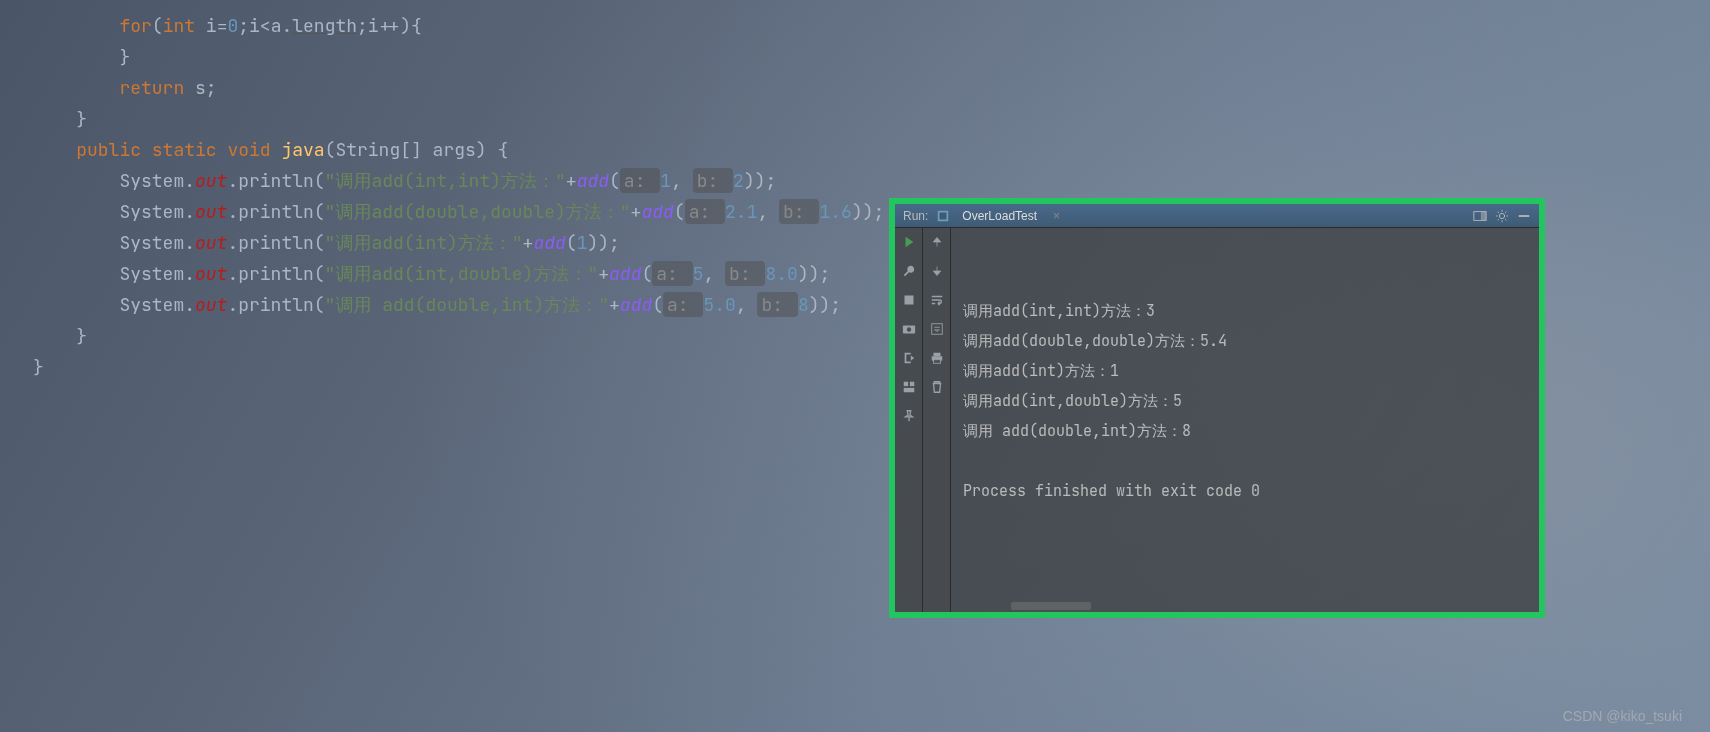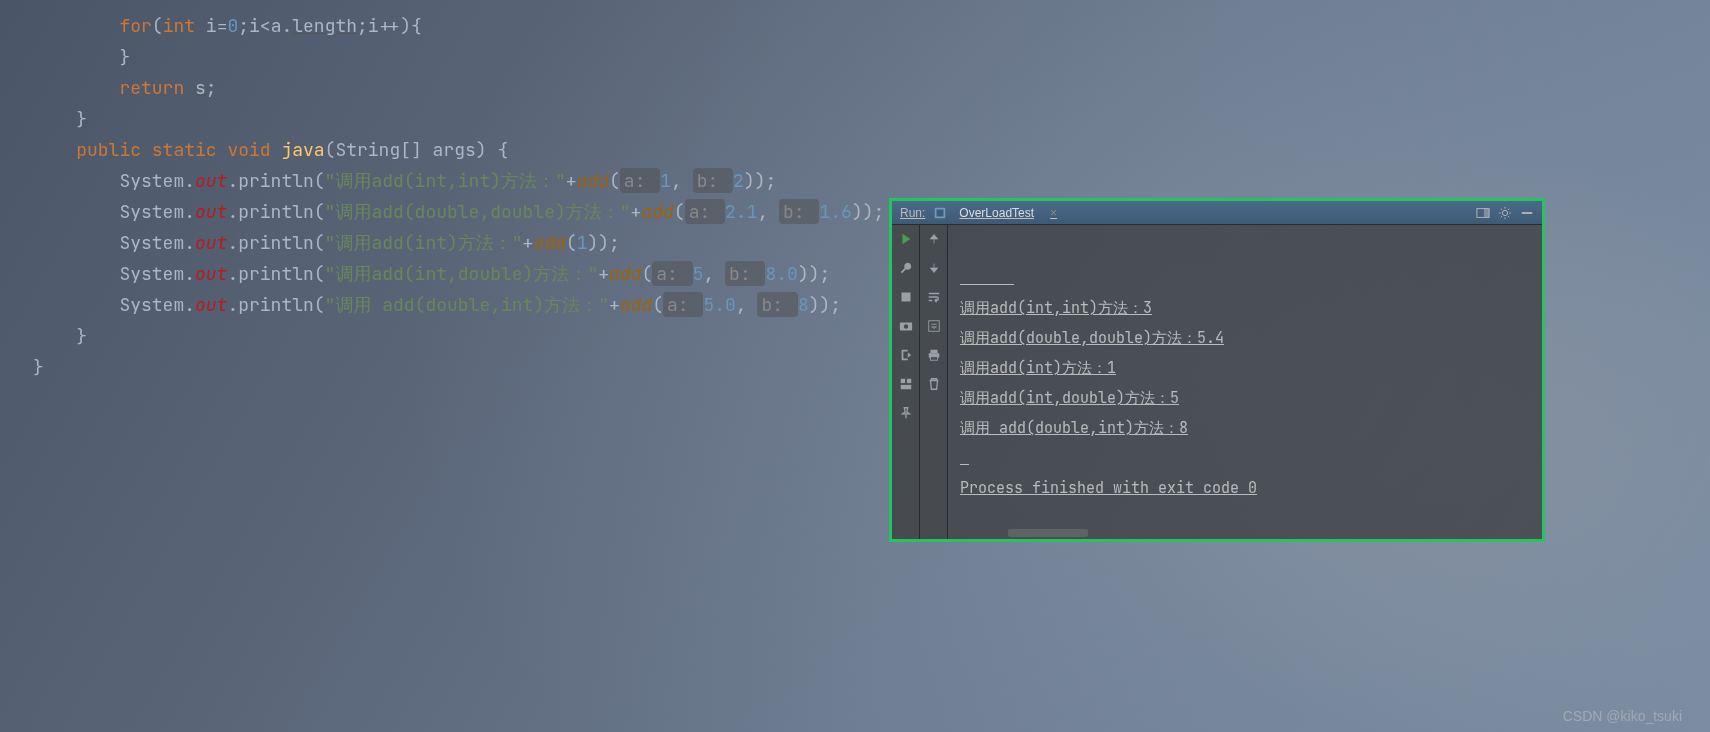--- a/index.html
+++ b/index.html
@@ -24,33 +24,32 @@
   padding-left:28px;
 }
 .code-line { white-space:pre; line-height:31px; padding-left:5px; }
 .kw { color:#cc7832; }
 .fn { color:#ffc66d; }
 .field { color:#b91c1c; font-style:italic; }
 .str { color:#6a8759; }
 .num { color:#6897bb; }
 .hint { background:rgba(80,80,80,0.5); border-radius:4px; padding:1px 4px; color:#888; font-style:normal; }
 .hint .pn { color:#888; }
-.ital { font-style:italic; color:#a16207; }
+.ital { font-style:italic; color:#8b5cf6; }
 .under { text-decoration:underline; text-decoration-color:#555; }
 
 .run-panel {
   position:absolute;
   left:889px; top:198px;
-  width:656px; height:344px;
+  width:656px; height:420px;
   background:rgba(60,63,65,0.78);
-  border:3px solid #22c55e;
+  border:6px solid #22c55e;
   font-size:13px;
   color:#bbbbbb;
   font-family:"Segoe UI",sans-serif;
-  text-decoration:underline;
 }
 .run-header {
   height:24px;
   background:linear-gradient(#4a6a8a,#3e5a75);
   display:flex; align-items:center;
   border-bottom:1px solid #2b2b2b;
   padding-left:8px;
 }
 .run-header .label { color:#bbb; font-size:12px; margin-right:8px; }
 .run-tab { display:flex; align-items:center; gap:12px; color:#ddd; font-size:12px; }

